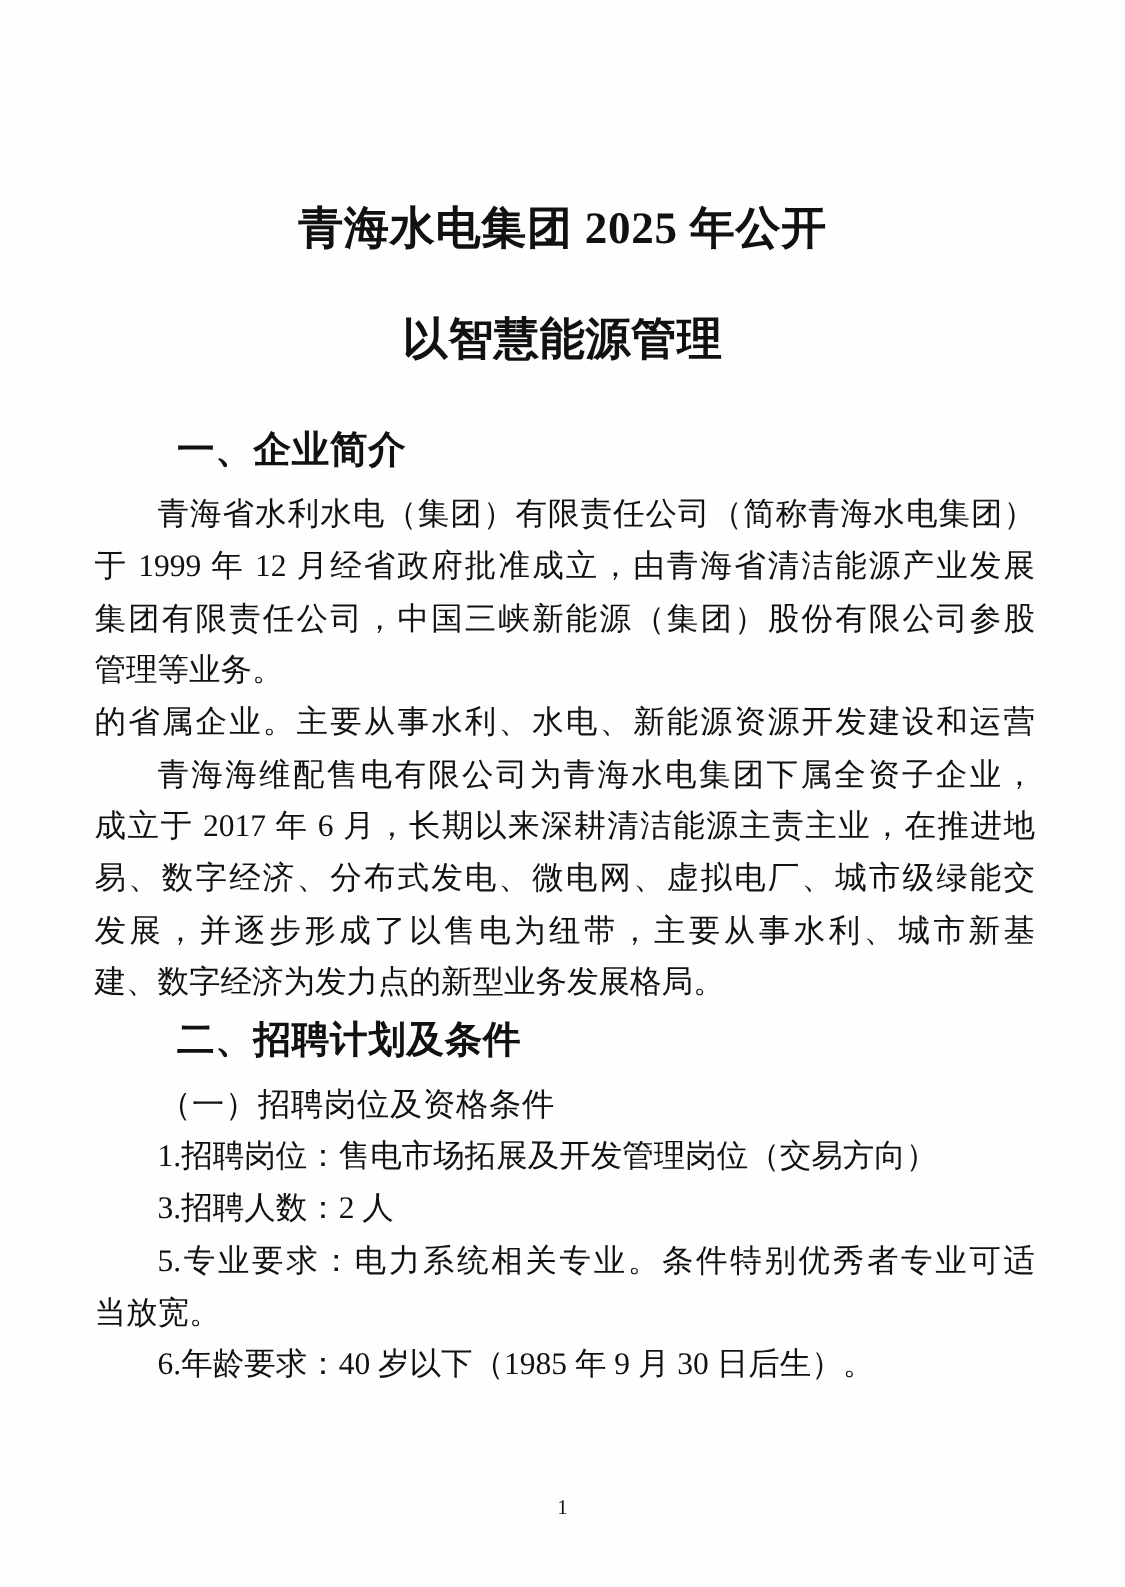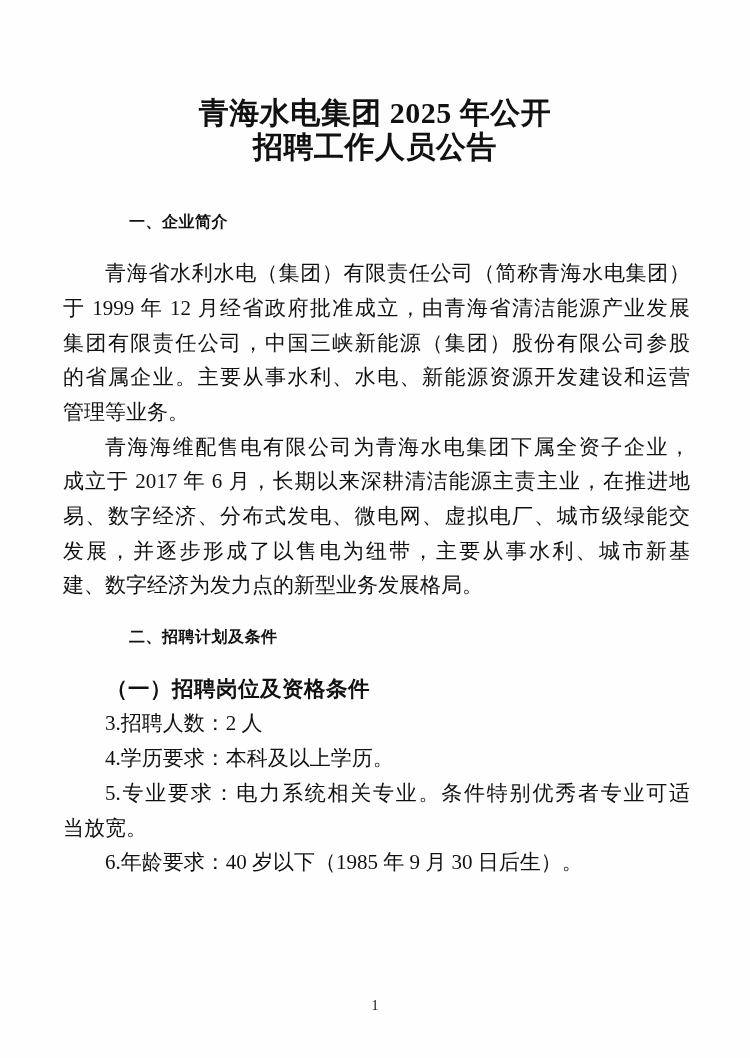--- a/index.html
+++ b/index.html
@@ -19,42 +19,42 @@
   }
   .doc-title {
     margin: 0 0 41.5px 0;
     text-align: center;
     font-family: "Liberation Serif", "DejaVu Serif", serif;
     font-size: 30px;
     line-height: 33.5px;
     font-weight: bold;
     letter-spacing: 0.5px;
   }
-  .t-line { display: block; }
+  .t-line { display: block; margin-top: 40px; }
   .doc-body {
     box-sizing: border-box;
     padding: 0 60px 0 63px;
     font-size: 21px;
     line-height: 34.7px;
   }
   .sec-h {
-    margin: 17px;
+    margin: 6px;
     padding-left: 49px;
-    font-family: Liberation Sans, sans-serif;
-    font-size: 16px;
+    font-family: Liberation Mono, monospace;
+    font-size: 25px;
     font-weight: bold;
     line-height: 34.7px;
     letter-spacing: 0.5px;
   }
   .sub-h {
     margin: 0;
     padding-left: 43px;
     font-family: "Liberation Sans", "DejaVu Sans", sans-serif;
     font-size: 21.5px;
-    font-weight: bold;
+    font-weight: normal;
     line-height: 34.7px;
     letter-spacing: 0.5px;
   }
   .line {
     height: 34.7px;
     overflow: hidden;
   }
   
   .j {
     text-align: justify;
@@ -73,44 +73,44 @@
     color: #111;
   }
 </style>
 </head>
 <body>
 
 <div class="page">
 
   <h1 class="doc-title">
     <span class="t-line">青海水电集团 2025 年公开</span>
-    <span class="t-line">招聘工作人员公告</span>
+    <span class="t-line">以智慧能源管理</span>
   </h1>
 
   <div class="doc-body">
 
     <h2 class="sec-h">一、企业简介</h2>
 
     <div class="line j i">青海省水利水电（集团）有限责任公司（简称青海水电集团）</div>
     <div class="line j">于 1999 年 12 月经省政府批准成立，由青海省清洁能源产业发展</div>
     <div class="line j">集团有限责任公司，中国三峡新能源（集团）股份有限公司参股</div>
+    <div class="line">管理等业务。</div>
     <div class="line j">的省属企业。主要从事水利、水电、新能源资源开发建设和运营</div>
-    <div class="line">管理等业务。</div>
 
     <div class="line j i">青海海维配售电有限公司为青海水电集团下属全资子企业，</div>
     <div class="line j">成立于 2017 年 6 月，长期以来深耕清洁能源主责主业，在推进地</div>
     <div class="line j">易、数字经济、分布式发电、微电网、虚拟电厂、城市级绿能交</div>
     <div class="line j">发展，并逐步形成了以售电为纽带，主要从事水利、城市新基</div>
     <div class="line">建、数字经济为发力点的新型业务发展格局。</div>
 
     <h2 class="sec-h">二、招聘计划及条件</h2>
     <h3 class="sub-h">（一）招聘岗位及资格条件</h3>
 
+    <div class="line i">1.招聘岗位：售电市场拓展及开发管理岗位（交易方向）</div>
     <div class="line i">3.招聘人数：2 人</div>
-    <div class="line i">4.学历要求：本科及以上学历。</div>
     <div class="line j i">5.专业要求：电力系统相关专业。条件特别优秀者专业可适</div>
     <div class="line">当放宽。</div>
     <div class="line i">6.年龄要求：40 岁以下（1985 年 9 月 30 日后生）。</div>
 
   </div>
 
   <div class="page-num">1</div>
 
 </div>
 

